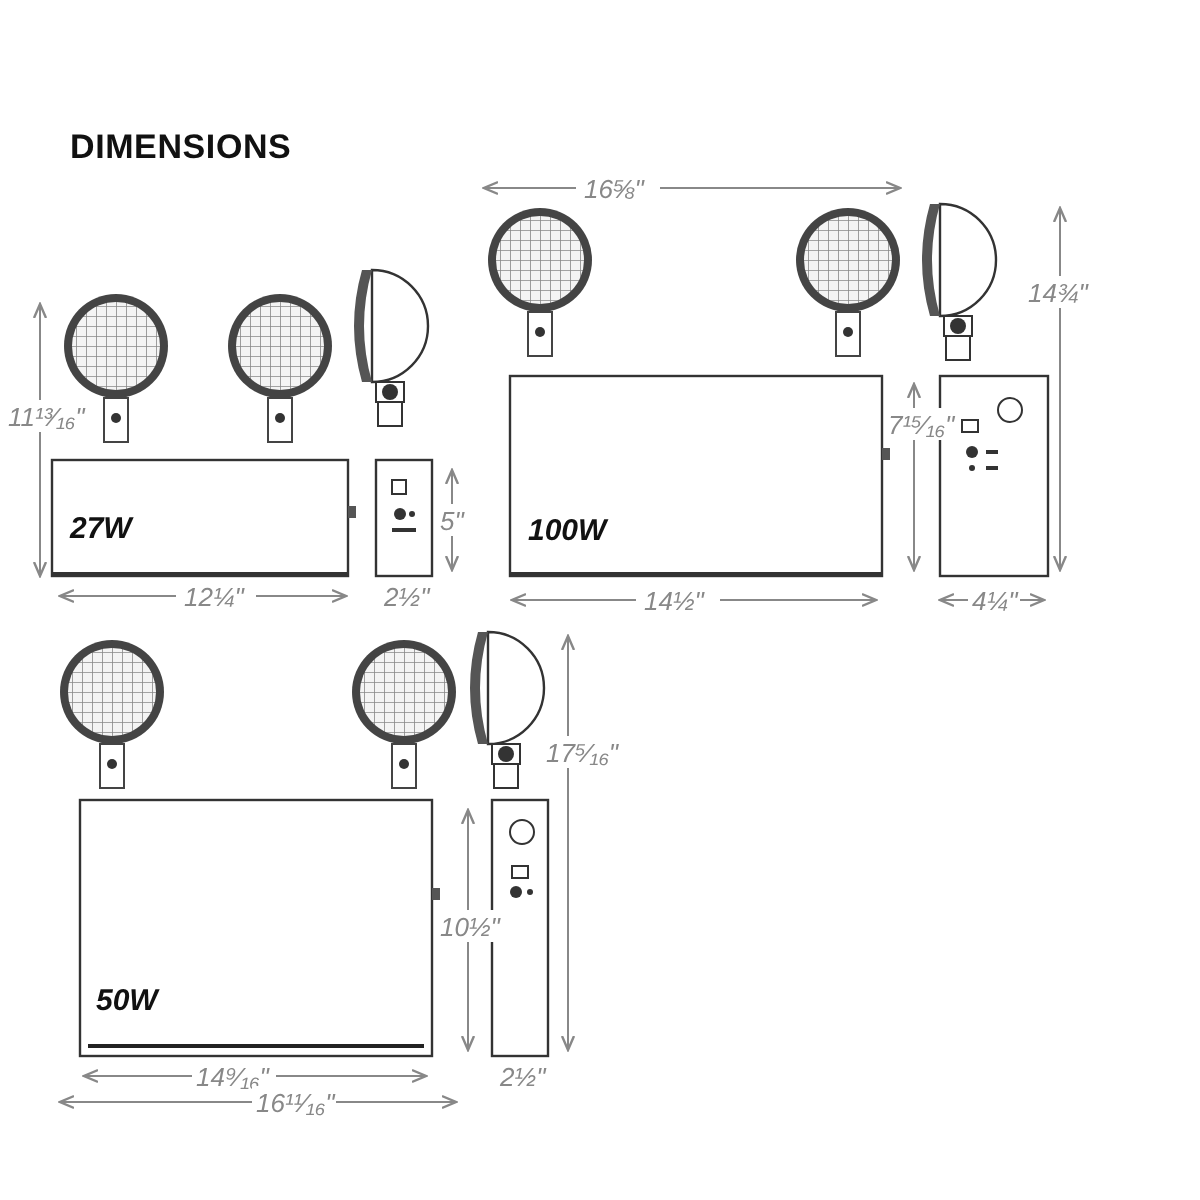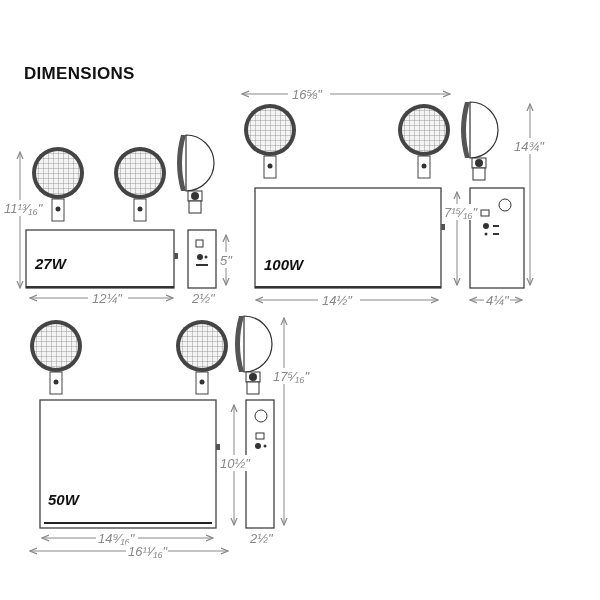--- a/index.html
+++ b/index.html
@@ -1,17 +1,17 @@
 <!DOCTYPE html>
 <html><head>
 <meta charset="utf-8">
 <style>
   html,body{margin:0;padding:0;background:#fff;}
   body{width:600px;height:600px;position:relative;overflow:hidden;font-family:"Liberation Sans",sans-serif;}
-  .title{position:absolute;left:24px;top:64px;font-weight:bold;font-size:17px;color:#111;letter-spacing:0.3px;}
+  .title{position:absolute;left:35px;top:64px;font-weight:bold;font-size:17px;color:#111;letter-spacing:0.3px;}
   svg{position:absolute;left:0;top:0;}
   .dim{font-family:"Liberation Sans",sans-serif;font-style:italic;fill:#888;font-size:13px;}
   .watt{font-family:"Liberation Sans",sans-serif;font-style:italic;font-weight:bold;fill:#111;font-size:15px;}
 </style>
 </head>
 <body>
 
 <div class="title">DIMENSIONS</div>
 
 <svg width="600" height="600" viewBox="0 0 600 600">

